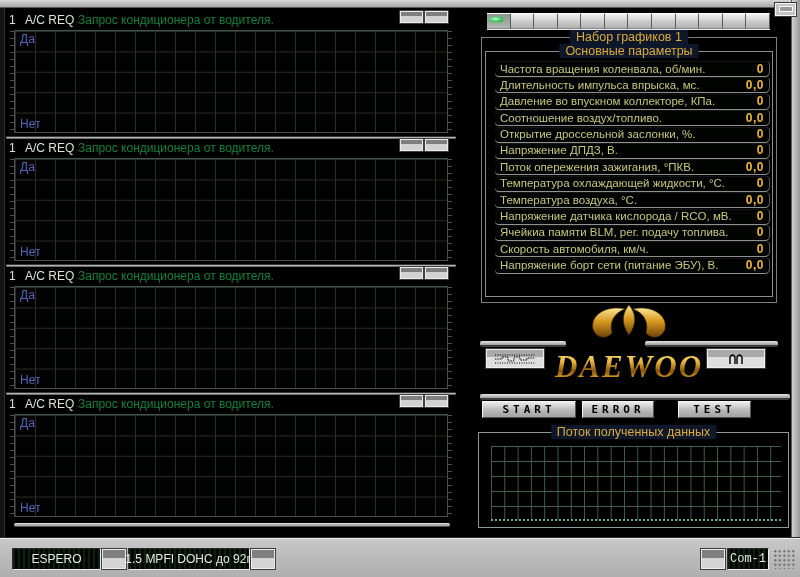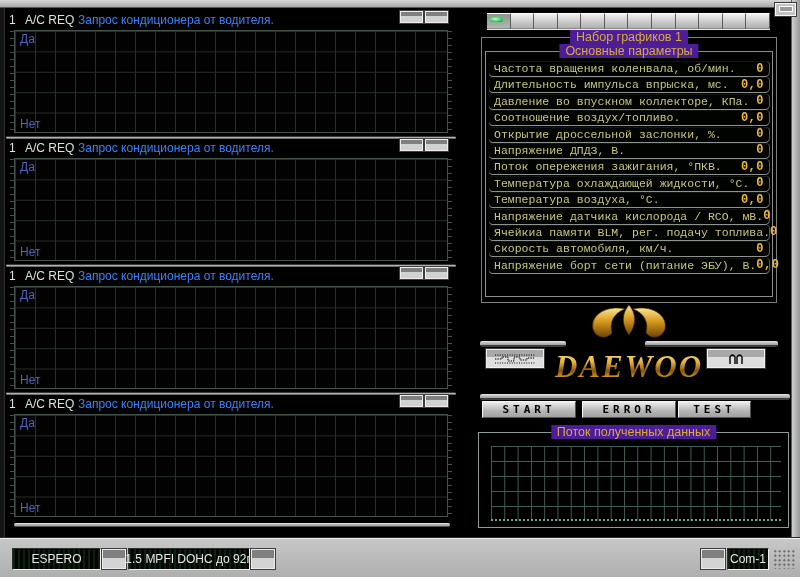--- a/index.html
+++ b/index.html
@@ -19,21 +19,21 @@
            border:1px solid #fafafa;background:#9a9a9a;}
 
   
   #graph-column{position:absolute;left:6px;top:8px;width:452px;height:512px;}
   .gpanel{position:absolute;left:0;width:452px;height:128px;}
   .gp-sep{position:absolute;left:0;right:2px;top:0;height:3px;background:#b2b2b2;
           border-top:1px solid #383838;border-bottom:1px solid #6e6e6e;border-radius:2px;}
   .gp-head{position:absolute;left:0;top:5px;height:15px;width:390px;color:#c3ddc7;font-size:12px;line-height:15px;}
   .gp-idx{position:absolute;left:3px;color:#d7e4d8;}
   .gp-sig{position:absolute;left:19px;color:#d7e4d8;}
-  .gp-desc{position:absolute;left:72px;color:#3b82f6;}
+  .gp-desc{position:absolute;left:72px;color:#15803d;}
   .gp-btn{position:absolute;top:3px;width:23px;height:12px;
           background:linear-gradient(180deg,#7f7f7f 0 40%,#d2d2d2 40% 100%);
           border:1px solid #ececec;box-shadow:0 0 0 1px #404040;cursor:pointer;}
   .gp-btn.b1{left:394px;} .gp-btn.b2{left:419px;}
   .graph{position:absolute;left:8px;top:22px;width:434px;height:103px;
          border:1px solid #45524a;background-color:#010201;
          background-image:linear-gradient(to right,#253028 1px,transparent 1px),
                           linear-gradient(to bottom,#253028 1px,transparent 1px);
          background-size:20px 20.4px;}
   .graph::before,.graph::after{content:"";position:absolute;top:0;bottom:0;width:4px;
@@ -51,25 +51,25 @@
   .tab.active{background:linear-gradient(180deg,#8e958e,#b2b8b2);}
   .led{position:absolute;left:3px;top:3px;width:13px;height:5px;border-radius:3px;
        background:radial-gradient(ellipse at 40% 40%,#beffcd,#3ec463 60%,#1d7a37);box-shadow:0 0 3px #46d96a;}
   #tabs-underline{position:absolute;left:487px;top:29px;width:283px;height:1px;background:#ededed;}
 
   
   .frame{position:absolute;border:1px solid #8d8d8d;}
   #frame-graphset{left:481px;top:37px;width:296px;height:266px;border-color:#7f7f7f;}
   #frame-params{left:485px;top:51px;width:288px;height:246px;border-color:#8d8d8d;}
   #frame-stream{left:478px;top:432px;width:311px;height:96px;border-color:#8c9a98;}
-  .legend{position:absolute;top:-8px;left:50%;transform:translateX(-50%);background:#4c1d95;
+  .legend{position:absolute;top:-8px;left:50%;transform:translateX(-50%);background:#0f172a;
           padding:0 6px;color:#d9ab3c;font-size:12.5px;white-space:nowrap;}
 
   
-  #parameter-rows{position:absolute;left:3px;right:3px;top:9px;font-family:Liberation Mono, monospace;}
+  #parameter-rows{position:absolute;left:9px;right:3px;top:9px;}
   .prow{display:flex;justify-content:space-between;align-items:center;height:15px;margin-bottom:1.4px;
         padding:0 5px;border-radius:4px;background:#010301;
         box-shadow:0 1px 0 #8f938f,1px 0 0 #5c605c,inset 0 1px 0 #131513;}
   .p-label{color:#c9c77e;font-size:11.5px;white-space:nowrap;}
   .p-value{color:#f0b83c;font-size:12px;font-weight:bold;letter-spacing:.5px;}
 
   
   #logo-wrap{position:absolute;left:480px;top:304px;width:298px;text-align:center;font-style:italic;}
   #logo-text{font-family:"Liberation Serif",serif;font-weight:bold;font-size:31px;line-height:34px;letter-spacing:2px;
         background:linear-gradient(180deg,#f9e694 0%,#e8b43c 35%,#8a5408 62%,#c98f1f 78%,#f4da7e 100%);
@@ -84,38 +84,38 @@
         background:linear-gradient(180deg,#a9a9a9 0 40%,#dedede 40% 100%);
         border:1px solid #efefef;box-shadow:0 0 0 1px #3c3c3c;cursor:pointer;}
   #btn-oscillogram{left:486px;} #btn-logbook{left:707px;}
 
   
   #rail-cmd{left:480px;top:394px;width:310px;}
   .cmd{position:absolute;top:401px;height:17px;display:flex;align-items:center;justify-content:center;
        background:linear-gradient(180deg,#ececec,#b8b8b8 55%,#a2a2a2);
        border:1px solid;border-color:#f6f6f6 #525252 #525252 #f6f6f6;
        color:#000;font-family:"DejaVu Sans Mono",monospace;font-weight:bold;font-size:11px;letter-spacing:4px;cursor:pointer;}
-  #btn-start{left:482px;width:94px;} #btn-error{left:582px;width:94px;} #btn-test{left:678px;width:73px;}
+  #btn-start{left:482px;width:94px;} #btn-error{left:582px;width:72px;} #btn-test{left:678px;width:73px;}
 
   
   #stream-grid{position:absolute;left:12px;top:13px;width:290px;height:75px;
        background-image:linear-gradient(to right,#3f5e56 1px,transparent 1px),
                         linear-gradient(to bottom,#3f5e56 1px,transparent 1px);
        background-size:13.3px 15px;border-bottom:2px dotted #61b083;}
 
   
   #statusbar{position:absolute;left:0;top:537px;width:800px;height:56px;
        background:linear-gradient(180deg,#c8c8c8,#a4a4a4);border-top:1px solid #2c2c2c;
        box-shadow:inset 0 1px 0 #f0f0f0,inset 0 -2px 0 #6d6d6d;}
   .sbox{position:absolute;top:10px;height:22px;display:flex;align-items:center;justify-content:center;
        background-color:#020502;
        background-image:repeating-linear-gradient(90deg,rgba(28,66,28,.45) 0 2px,transparent 2px 5px);
        border:1px solid;border-color:#2d2d2d #ededed #ededed #2d2d2d;color:#e5e9e5;font-size:12px;white-space:nowrap;}
   #sbox-model{left:12px;width:89px;} #sbox-engine{left:128px;width:122px;}
-  #sbox-mode{left:278px;width:274px;} #sbox-port{left:727px;width:42px;}
+  #sbox-mode{left:278px;width:274px;} #sbox-port{left:727px;width:42px;font-family:Liberation Mono, monospace;}
   .sbtn{position:absolute;top:11px;width:24px;height:20px;
        background:linear-gradient(180deg,#7f7f7f 0 42%,#d4d4d4 42% 100%);
        border:1px solid #ececec;box-shadow:0 0 0 1px #3e3e3e;cursor:pointer;}
   #sbtn-1{left:102px;} #sbtn-2{left:251px;} #sbtn-3{left:701px;}
   #grip{position:absolute;left:773px;top:11px;width:22px;height:20px;
        background-image:radial-gradient(#696969 34%,transparent 40%);background-size:4.5px 4.5px;cursor:nwse-resize;}
 </style>
 </head>
 <body>
 

